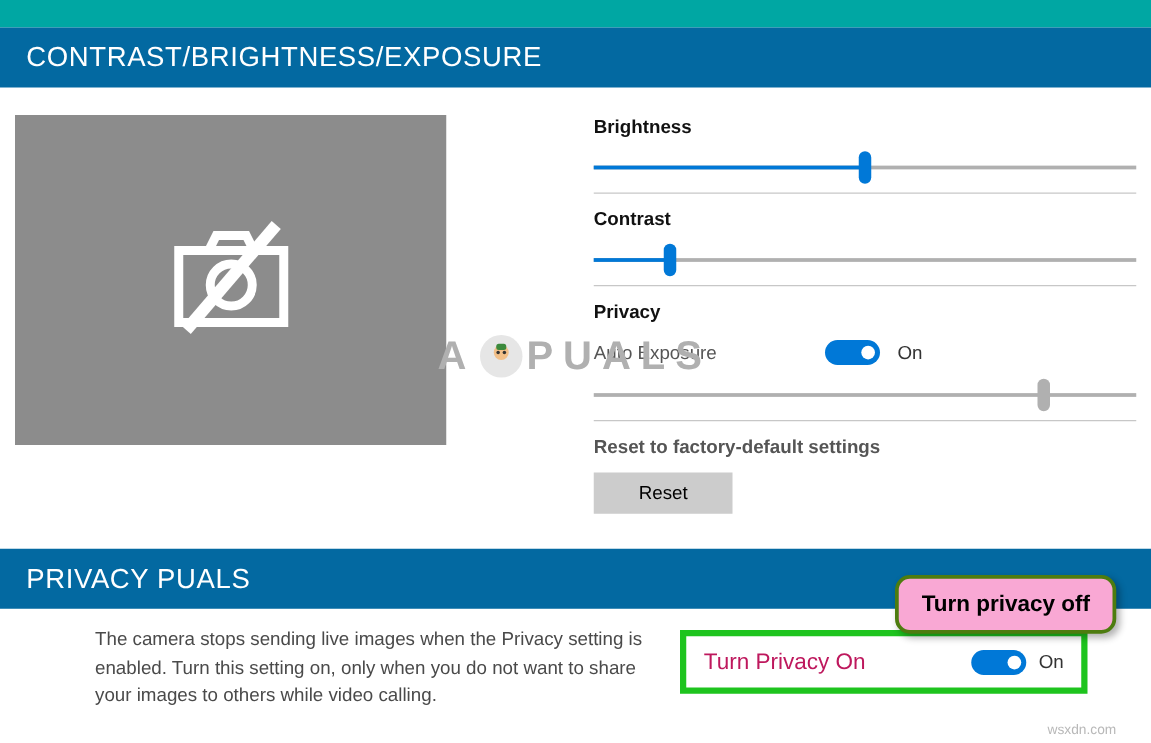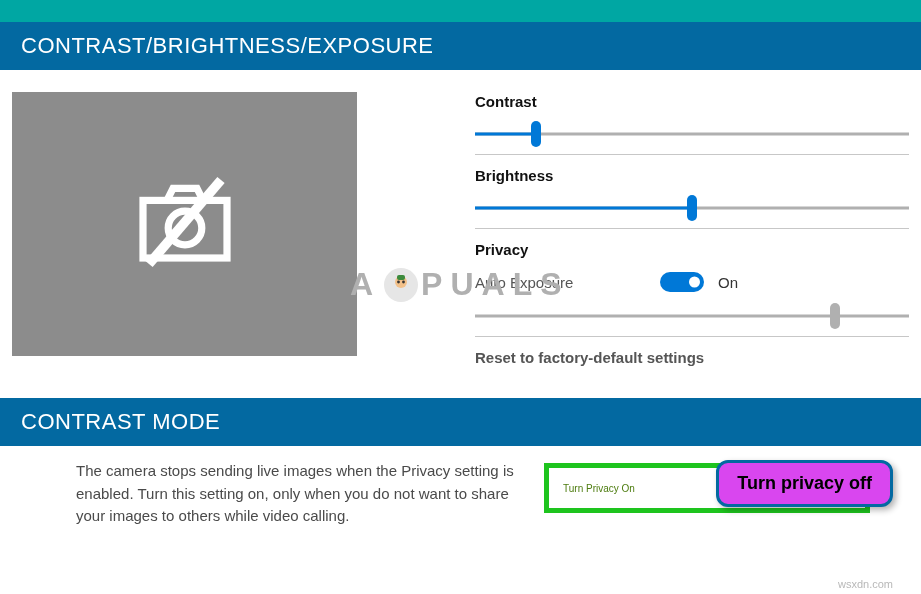--- a/index.html
+++ b/index.html
@@ -169,35 +169,35 @@
       padding: 10px 14px;
       display: flex;
       align-items: center;
       background: white;
       width: 326px;
       gap: 20px;
       justify-content: space-between;
       margin-top: 3px;
     }
     .privacy-on-label {
-      font-size: 10px;
-      color: #4d7c0f;
+      font-size: 18px;
+      color: #be185d;
       flex: 1;
     }
     .privacy-tog-wrap {
       display: flex;
       align-items: center;
       gap: 10px;
     }
     .callout {
       position: absolute;
       top: 460px;
       right: 28px;
-      background: #d946ef;
-      border: 3px solid #0369a1;
+      background: #f9a8d4;
+      border: 3px solid #4d7c0f;
       border-radius: 12px;
       padding: 10px 18px;
       font-weight: 700;
       font-size: 18px;
       color: #000;
       box-shadow: 3px 3px 6px rgba(0,0,0,0.3);
     }
     .watermark {
       position: absolute;
       top: 266px;
@@ -253,35 +253,35 @@
           <circle cx="50" cy="55" r="14"></circle>
           <line x1="80" y1="15" x2="20" y2="85" stroke-width="8"></line>
         </g>
       </svg>
     </span>
   </div>
 
   <div class="controls">
 
     <div class="control-group">
+      <span class="control-label">Brightness</span>
+      <div class="slider-wrap">
+        <div class="slider-track"></div>
+        <div class="slider-fill" style="width:50%"></div>
+        <div class="slider-thumb" style="left:50%"></div>
+      </div>
+      <div class="divider"></div>
+    </div>
+
+    <div class="control-group">
       <span class="control-label">Contrast</span>
       <div class="slider-wrap">
         <div class="slider-track"></div>
         <div class="slider-fill" style="width:14%"></div>
         <div class="slider-thumb" style="left:14%"></div>
-      </div>
-      <div class="divider"></div>
-    </div>
-
-    <div class="control-group">
-      <span class="control-label">Brightness</span>
-      <div class="slider-wrap">
-        <div class="slider-track"></div>
-        <div class="slider-fill" style="width:50%"></div>
-        <div class="slider-thumb" style="left:50%"></div>
       </div>
       <div class="divider"></div>
     </div>
 
     <div class="control-group">
       <span class="control-label">Privacy</span>
       <div class="toggle-row">
         <span class="sub-label">Auto Exposure</span>
         <div class="toggle-inline">
           <div class="toggle"></div>
@@ -290,27 +290,28 @@
       </div>
       <div class="slider-wrap">
         <div class="slider-track"></div>
         <div class="slider-thumb disabled" style="left:83%"></div>
       </div>
       <div class="divider"></div>
     </div>
 
     <div class="control-group">
       <div class="reset-label">Reset to factory-default settings</div>
+      <button class="reset-btn">Reset</button>
     </div>
 
   </div>
 </div>
 
 <div class="section-header">
-  <span>CONTRAST MODE</span>
+  <span>PRIVACY PUALS</span>
 </div>
 
 <div class="privacy-body">
   <div class="privacy-desc">The camera stops sending live images when the Privacy setting is enabled. Turn this setting on, only when you do not want to share your images to others while video calling.</div>
   <div class="privacy-toggle-box">
     <span class="privacy-on-label">Turn Privacy On</span>
     <div class="privacy-tog-wrap">
       <div class="toggle"></div>
       <span class="toggle-state">On</span>
     </div>

